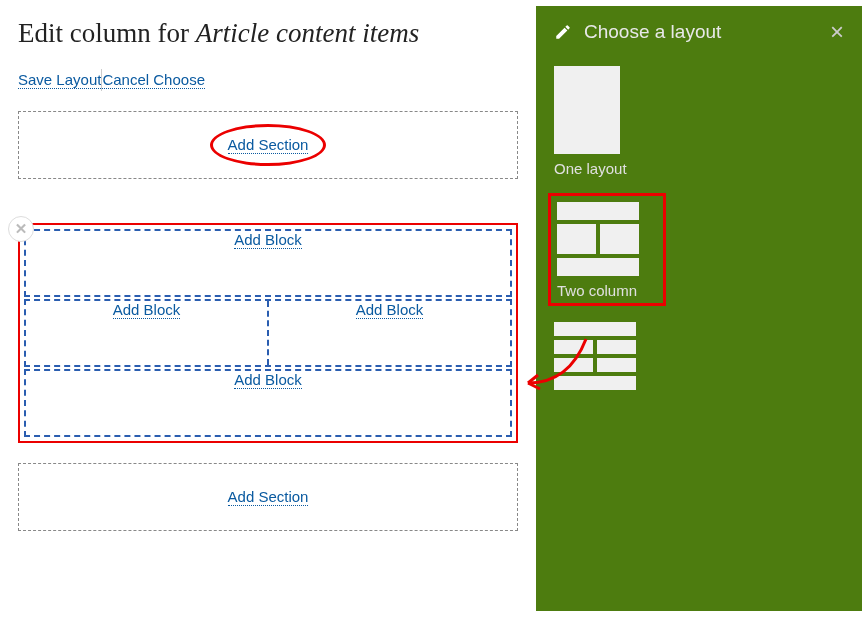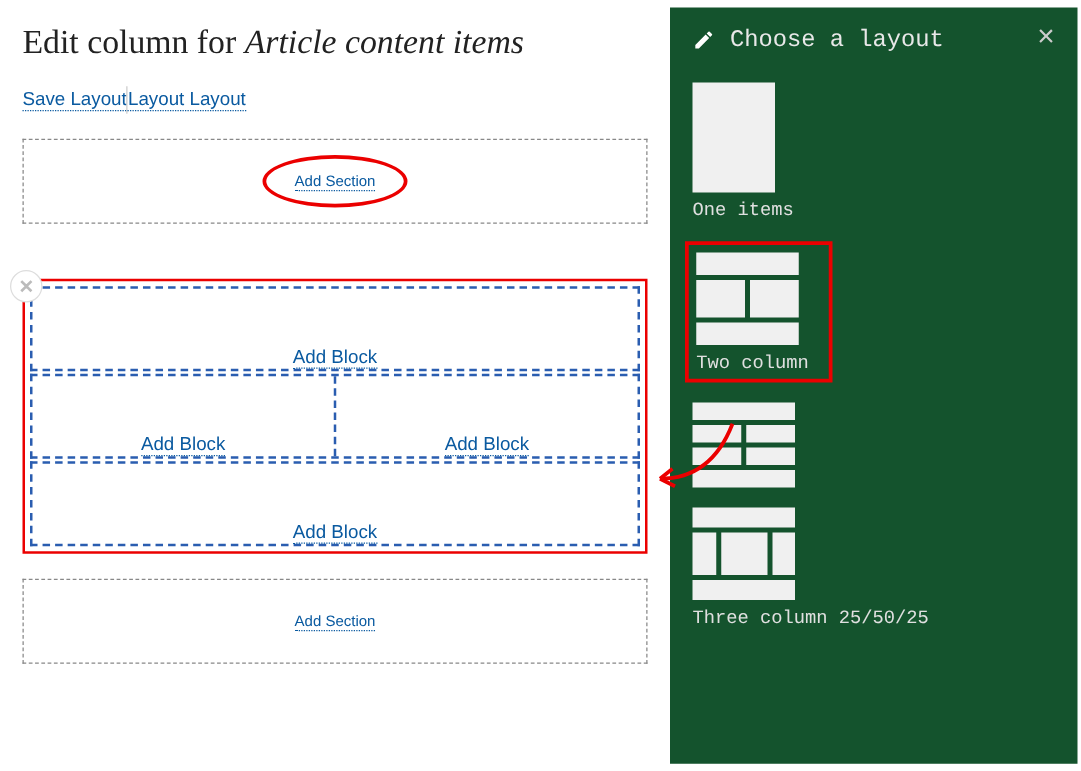--- a/index.html
+++ b/index.html
@@ -42,21 +42,21 @@
       width: 1px;
       height: 22px;
       background: #ccc;
     }
     .dashed-box {
       border: 1.5px dashed #888;
       display: flex;
       align-items: center;
       justify-content: center;
       font-family: "Helvetica Neue", Arial, sans-serif;
-      font-size: 12px;
+      font-size: 15px;
     }
     .add-section-top {
       height: 68px;
       position: relative;
       margin-bottom: 44px;
     }
     .add-section-bottom {
       height: 68px;
       margin-top: 20px;
     }
@@ -96,37 +96,37 @@
     }
     .blue-row {
       border: 2px dashed #2a5db0;
       height: 68px;
       display: flex;
     }
     .blue-row + .blue-row { margin-top: 2px; }
     .cell {
       flex: 1;
       display: flex;
-      align-items: flex-end;
+      align-items: flex-start;
       justify-content: center;
       font-family: "Helvetica Neue", Arial, sans-serif;
       font-size: 15px;
     }
     .cell + .cell { border-left: 2px dashed #2a5db0; }
 
     
     .sidebar {
       position: absolute;
       left: 536px;
       top: 6px;
       width: 326px;
       height: 605px;
-      background: #14532d;
+      background: #4d7c0f;
       color: #e8e8e8;
-      font-family: Liberation Mono, monospace;
+      font-family: Liberation Sans, sans-serif;
       display: flex;
       flex-direction: column;
     }
     .sidebar-header {
       display: flex;
       align-items: center;
       padding: 14px 18px;
       font-size: 19px;
       gap: 12px;
     }
@@ -185,21 +185,21 @@
 <body>
 
 <div class="main">
   <h1 class="page-title">
     <span>Edit column for </span><em>Article content items</em>
   </h1>
 
   <div class="actions">
     <span class="link">Save Layout</span>
     <span class="divider"></span>
-    <span class="link">Layout Layout</span>
+    <span class="link">Cancel Choose</span>
   </div>
 
   <div class="dashed-box add-section-top">
     <span class="link">Add Section</span>
     <div class="highlight-ellipse"></div>
   </div>
 
   <div class="layout-section">
     <div class="blue-row">
       <div class="cell">
@@ -234,21 +234,21 @@
         <path d="M3 17.25V21h3.75L17.81 9.94l-3.75-3.75L3 17.25zM20.71 7.04a1 1 0 0 0 0-1.41l-2.34-2.34a1 1 0 0 0-1.41 0l-1.83 1.83 3.75 3.75 1.83-1.83z"></path>
       </svg>
     <span>Choose a layout</span>
     <span class="spacer"></span>
     <span class="close-x">×</span>
   </div>
   <div class="sidebar-body">
 
     <div class="layout-option">
       <div class="thumb thumb-1col"></div>
-      <div class="layout-label">One items</div>
+      <div class="layout-label">One layout</div>
     </div>
 
     <div class="layout-option selected">
       <div class="thumb thumb-stack" style="width:82px;">
         <div class="bar" style="height:18px;"></div>
         <div class="row">
           <div class="bar" style="flex:1;height:30px;"></div>
           <div class="bar" style="flex:1;height:30px;"></div>
         </div>
         <div class="bar" style="height:18px;"></div>
@@ -264,32 +264,20 @@
             <div class="bar" style="flex:1;height:14px;"></div>
           </div>
         <div class="row">
             <div class="bar" style="flex:1;height:14px;"></div>
             <div class="bar" style="flex:1;height:14px;"></div>
           </div>
         <div class="bar" style="height:14px;"></div>
       </div>
     </div>
 
-    <div class="layout-option" style="margin-bottom:4px;">
-      <div class="thumb thumb-stack" style="width:82px;">
-        <div class="bar" style="height:16px;"></div>
-        <div class="row">
-          <div class="bar" style="flex:1;height:34px;"></div>
-          <div class="bar" style="flex:2;height:34px;"></div>
-          <div class="bar" style="flex:1;height:34px;"></div>
-        </div>
-        <div class="bar" style="height:16px;"></div>
-      </div>
-      <div class="layout-label">Three column 25/50/25</div>
-    </div>
 
   </div>
 </div>
 
 <svg class="red-arrow" viewBox="0 0 90 60">
   <path d="M 72 4 Q 55 48 14 48" stroke="#eb0000" stroke-width="3" fill="none"></path>
   <path d="M 14 48 L 24 40 M 14 48 L 26 54" stroke="#eb0000" stroke-width="3" fill="none"></path>
 </svg>
 
 </body></html>

